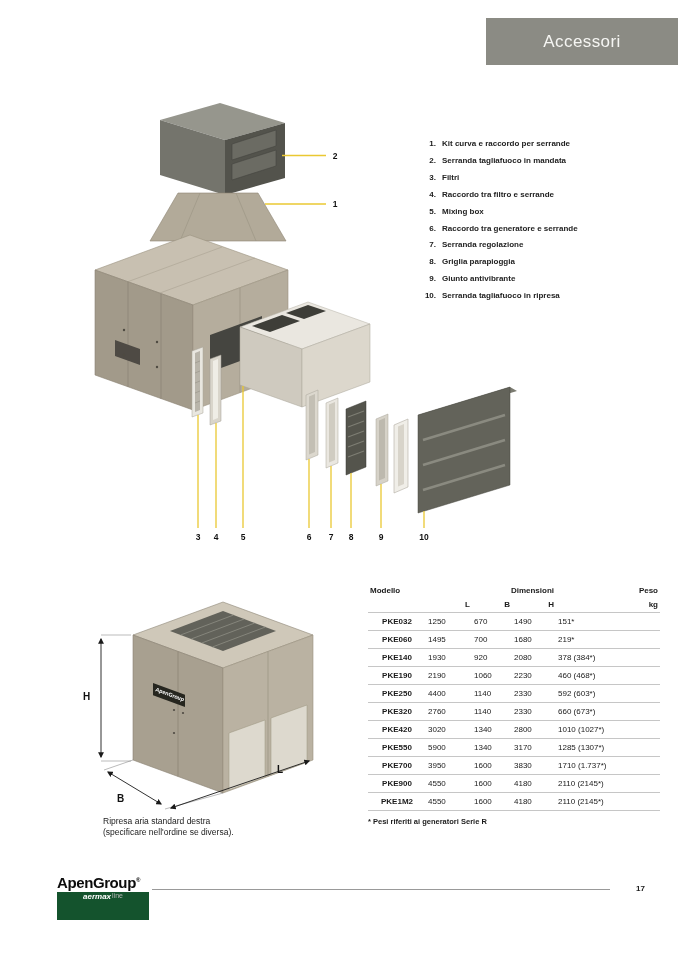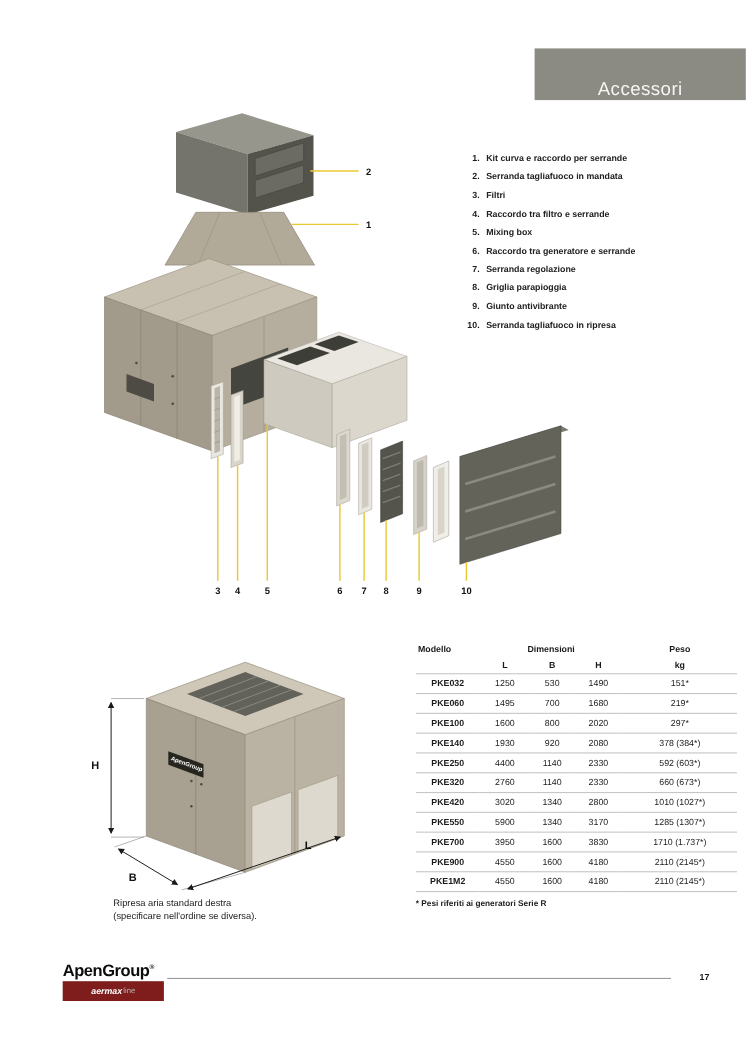--- a/index.html
+++ b/index.html
@@ -1,52 +1,52 @@
 <!DOCTYPE html>
 <html><head>
 <meta charset="utf-8">
 <style>
   *{margin:0;padding:0;box-sizing:border-box}
   html,body{width:678px;height:959px}
   body{position:relative;background:#ffffff;font-family:"Liberation Sans",sans-serif;color:#1a1a1a;overflow:hidden}
 
   
-  .header-bar{position:absolute;left:486px;top:44px;width:192px;height:47px;background:#8b8b84;display:flex;align-items:flex-end;justify-content:center}
+  .header-bar{position:absolute;left:486px;top:18px;width:192px;height:47px;background:#8b8b84;display:flex;align-items:center;justify-content:center}
   .header-title{font-size:17px;color:#f6f6f3;letter-spacing:.4px}
 
   
   .diagram{position:absolute;left:60px;top:95px;width:470px;height:470px}
   .co{position:absolute;width:14px;text-align:center;font-size:8.5px;font-weight:700;color:#111}
 
   
   .legend{position:absolute;left:422px;top:136px;width:240px}
   .legend-item{display:flex;line-height:16.9px}
   .legend-num{flex:0 0 20px;width:20px;font-size:8px;font-weight:700;text-align:right;padding-right:6px}
   .legend-label{font-size:8px;font-weight:700;color:#222;white-space:nowrap}
 
   
   .figure{position:absolute;left:75px;top:575px;width:270px;height:250px}
   .dim-label{position:absolute;font-size:10px;font-weight:700;color:#111}
   .figure-caption{position:absolute;left:103px;top:816px;font-size:8.5px;line-height:1.35;color:#222}
 
   
-  .table-wrap{position:absolute;left:378px;top:583px;width:292px}
+  .table-wrap{position:absolute;left:368px;top:583px;width:292px}
   table{width:100%;border-collapse:collapse;font-size:8px;color:#1a1a1a}
-  th{font-weight:700;padding:3px 2px;text-align:center}
+  th{font-weight:700;padding:3px 2px;text-align:right}
   .th-model{text-align:left}
   thead tr.subrow th{border-bottom:1px solid #c6c6c6;padding-top:2px}
-  tbody td{padding:4px 2px;text-align:center;border-bottom:1px solid #c6c6c6}
+  tbody td{padding:4px 2px;border-bottom:1px solid #c6c6c6}
   tbody td.cell-model{text-align:center;font-weight:700}
   .footnote{margin-top:6px;font-size:7.5px;font-weight:700}
 
   
   .footer-logo{position:absolute;left:57px;top:874px;width:92px}
   .brand{font-size:15px;font-weight:800;letter-spacing:-.4px;color:#0c0c0c;white-space:nowrap}
   .brand sup{font-size:6px}
-  .brand-bar{margin-top:1px;background:#7f1d1d;height:18px;display:flex;align-items:center;justify-content:center;gap:1px}
+  .brand-bar{margin-top:1px;background:#14532d;height:28px;display:flex;align-items:flex-start;justify-content:center;gap:1px}
   .bar-bold{color:#ffffff;font-size:8px;font-weight:700;font-style:italic}
   .bar-light{color:#b5b5b5;font-size:7px}
   .footer-rule{position:absolute;left:152px;top:889px;width:458px;height:0;border-top:1px solid #999}
   .page-number{position:absolute;left:636px;top:884px;font-size:8px;font-weight:700}
 </style>
 </head>
 <body>
 
 <div class="header-bar">
   <span class="header-title">Accessori</span>
@@ -255,44 +255,44 @@
         <th>L</th>
         <th>B</th>
         <th>H</th>
         <th>kg</th>
       </tr>
     </thead>
     <tbody>
         <tr>
           <td class="cell-model">PKE032</td>
           <td class="cell-l">1250</td>
-          <td class="cell-b">530</td>
+          <td class="cell-b">670</td>
           <td class="cell-h">1490</td>
           <td class="cell-kg">151*</td>
         </tr>
         <tr>
           <td class="cell-model">PKE060</td>
           <td class="cell-l">1495</td>
           <td class="cell-b">700</td>
           <td class="cell-h">1680</td>
           <td class="cell-kg">219*</td>
         </tr>
         <tr>
-          <td class="cell-model">PKE100</td>
-          <td class="cell-l">1600</td>
-          <td class="cell-b">800</td>
-          <td class="cell-h">2020</td>
-          <td class="cell-kg">297*</td>
-        </tr>
-        <tr>
           <td class="cell-model">PKE140</td>
           <td class="cell-l">1930</td>
           <td class="cell-b">920</td>
           <td class="cell-h">2080</td>
           <td class="cell-kg">378 (384*)</td>
+        </tr>
+        <tr>
+          <td class="cell-model">PKE190</td>
+          <td class="cell-l">2190</td>
+          <td class="cell-b">1060</td>
+          <td class="cell-h">2230</td>
+          <td class="cell-kg">460 (468*)</td>
         </tr>
         <tr>
           <td class="cell-model">PKE250</td>
           <td class="cell-l">4400</td>
           <td class="cell-b">1140</td>
           <td class="cell-h">2330</td>
           <td class="cell-kg">592 (603*)</td>
         </tr>
         <tr>
           <td class="cell-model">PKE320</td>

